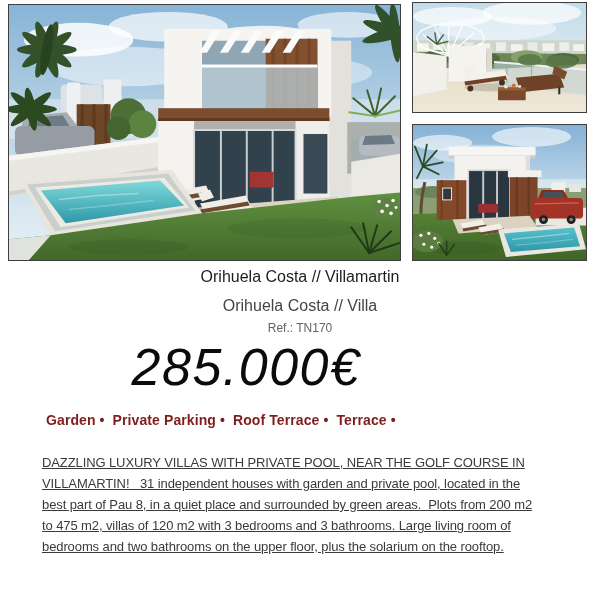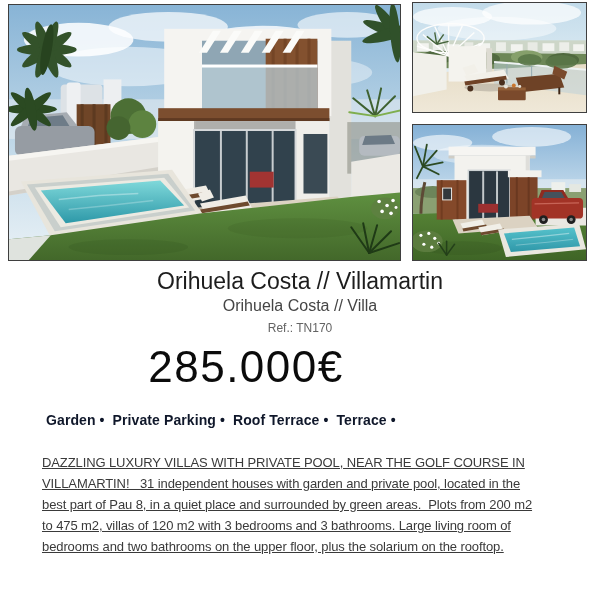--- a/index.html
+++ b/index.html
@@ -8,29 +8,29 @@
     font-family:"Liberation Sans","DejaVu Sans",sans-serif;
     position:relative;
   }
   .page{position:absolute;inset:0;width:600px;height:600px;background:#ffffff;}
   .photo{position:absolute;box-sizing:border-box;border:1px solid #3f3f3f;background:#dfe8ee;overflow:hidden;}
   .photo svg{display:block;width:100%;height:100%;}
   .photo-main{left:8px;top:4px;width:393px;height:257px;}
   .photo-top{left:412px;top:2px;width:175px;height:111px;}
   .photo-bottom{left:412px;top:124px;width:175px;height:137px;}
   .t-title{position:absolute;left:0;top:268px;width:600px;text-align:center;
-    font-size:23px;color:#1d1d1d;}
+    font-size:16px;color:#1d1d1d;}
   .t-subtitle{position:absolute;left:0;top:297px;width:600px;text-align:center;
     font-size:16px;color:#454545;}
   .t-ref{position:absolute;left:0;top:321px;width:600px;text-align:center;
     font-size:12px;color:#636363;}
   .t-price{position:absolute;left:0;top:332px;width:492px;text-align:center;
-    font-size:44px;line-height:70px;letter-spacing:1.5px;color:#0b0b0b;}
+    font-size:52px;line-height:70px;letter-spacing:1.5px;color:#0b0b0b;font-style:italic;}
   .t-features{position:absolute;left:46px;top:412px;font-size:14px;font-weight:bold;
-    color:#0f172a;white-space:pre;letter-spacing:0.1px;}
+    color:#7f1d1d;white-space:pre;letter-spacing:0.1px;}
   .t-desc{position:absolute;left:42px;top:452px;font-size:13px;line-height:21px;
     color:#3a3a3a;letter-spacing:-0.1px;}
   .t-desc div{white-space:pre;height:21px;text-decoration:underline;}
 </style>
 </head>
 <body>
 
 <div class="page">
 
   <div class="photo photo-main">

